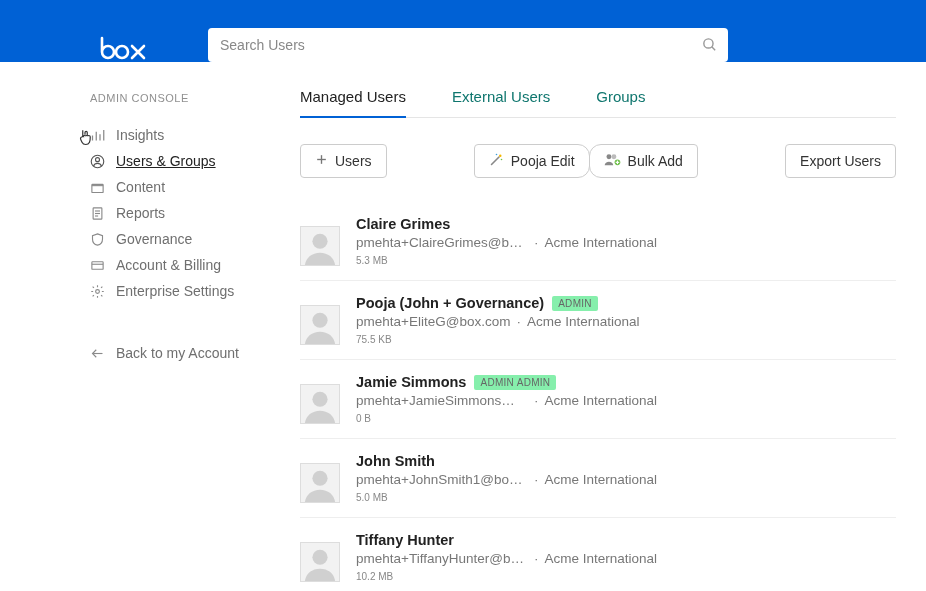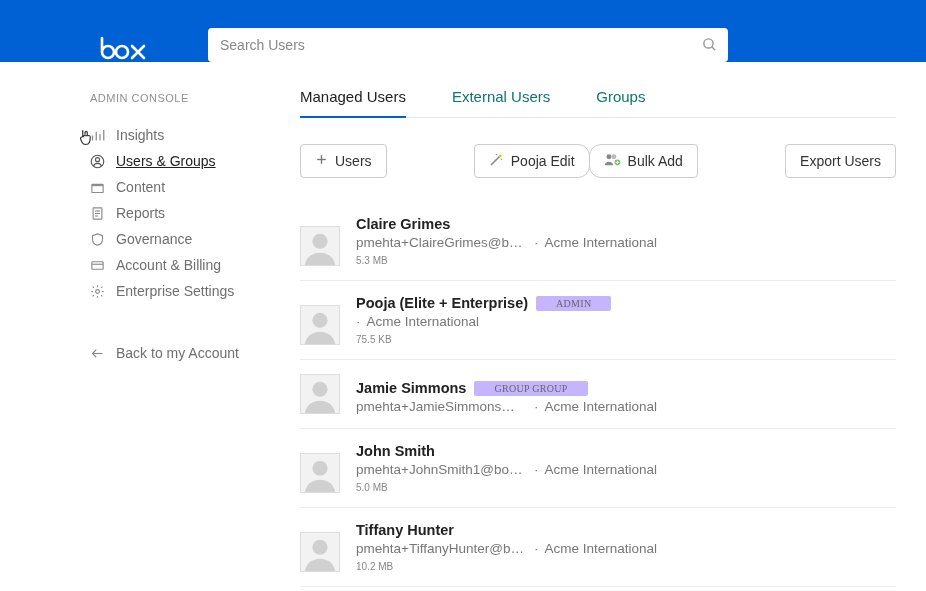--- a/index.html
+++ b/index.html
@@ -46,21 +46,21 @@
 .btn.solo { border-radius: 4px; }
 
 
 .users { margin-top: 24px; }
 .user { display: flex; padding: 14px 0; border-bottom: 1px solid #eee; gap: 16px; cursor: pointer; align-items: flex-end; }
 .avatar { width: 40px; height: 40px; border: 1px solid #ddd; background: #f2f2f2; display: flex; align-items: flex-end; justify-content: center; overflow: hidden; }
 .avatar svg { display: block; }
 .uinfo { flex: 1; min-width: 0; }
 .uname-row { display: flex; align-items: center; gap: 8px; }
 .uname { font-weight: 600; color: #222; font-size: 14.5px; }
-.badge { font-size: 10px; background: #c4b5fd; color: #666; padding: 2px 20px; border-radius: 2px; letter-spacing: 0.3px; font-family: Liberation Serif, serif; }
+.badge { font-size: 10px; background: #86efac; color: #666; padding: 2px 6px; border-radius: 2px; letter-spacing: 0.3px; }
 .umeta { color: #777; font-size: 13.5px; margin-top: 3px; display: flex; align-items: center; gap: 6px; }
 .umeta .email { max-width: 172px; white-space: nowrap; overflow: hidden; text-overflow: ellipsis; display: inline-block; }
 .usize { color: #888; font-size: 10px; margin-top: 5px; }
 
 svg { flex-shrink: 0; }
 </style>
 </head>
 <body>
 
 <div class="app">
@@ -254,47 +254,49 @@
           </div>
           <div class="user">
             <div class="avatar">
               <svg width="38" height="38" viewBox="0 0 40 40">
                 <circle cx="20" cy="15" r="8" fill="#d0d0d0"></circle>
                 <path d="M4 42c0-9 7-15 16-15s16 6 16 15" fill="#d0d0d0"></path>
               </svg>
             </div>
             <div class="uinfo">
               <div class="uname-row">
-                <span class="uname">Pooja (Elite + Enterprise)</span>
+                <span class="uname">Pooja (John + Governance)</span>
                 <span class="badge">ADMIN</span>
               </div>
               <div class="umeta">
+                <span class="email">pmehta+EliteG@box.com</span>
                 <span>·</span>
                 <span>Acme International</span>
               </div>
               <div class="usize">75.5 KB</div>
             </div>
           </div>
           <div class="user">
             <div class="avatar">
               <svg width="38" height="38" viewBox="0 0 40 40">
                 <circle cx="20" cy="15" r="8" fill="#d0d0d0"></circle>
                 <path d="M4 42c0-9 7-15 16-15s16 6 16 15" fill="#d0d0d0"></path>
               </svg>
             </div>
             <div class="uinfo">
               <div class="uname-row">
                 <span class="uname">Jamie Simmons</span>
-                <span class="badge">GROUP GROUP</span>
+                <span class="badge">ADMIN ADMIN</span>
               </div>
               <div class="umeta">
                 <span class="email">pmehta+JamieSimmons@box.com</span>
                 <span>·</span>
                 <span>Acme International</span>
               </div>
+              <div class="usize">0 B</div>
             </div>
           </div>
           <div class="user">
             <div class="avatar">
               <svg width="38" height="38" viewBox="0 0 40 40">
                 <circle cx="20" cy="15" r="8" fill="#d0d0d0"></circle>
                 <path d="M4 42c0-9 7-15 16-15s16 6 16 15" fill="#d0d0d0"></path>
               </svg>
             </div>
             <div class="uinfo">

